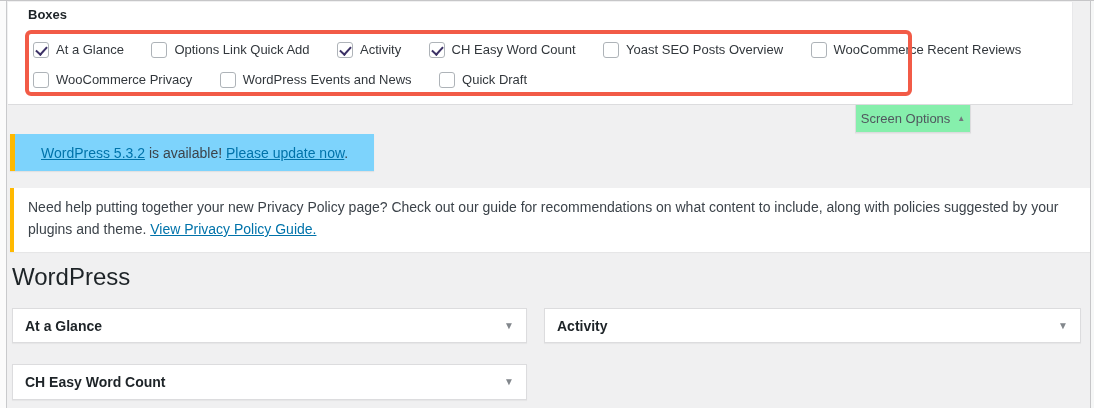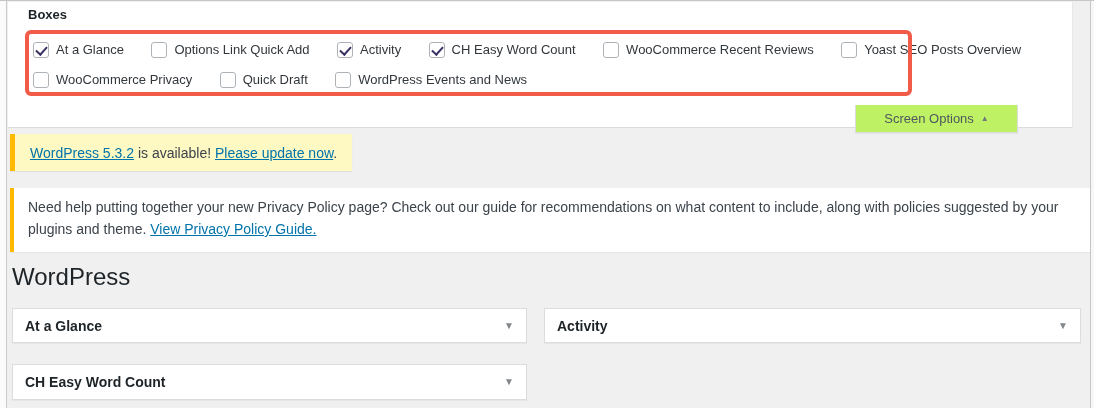--- a/index.html
+++ b/index.html
@@ -13,21 +13,21 @@
     overflow: hidden;
     border-top: 1px solid #c6c6c8;
   }
 
   
   .left-strip { position:absolute; left:0; top:0; width:7px; height:408px; background:#fbfbfb; border-right:1px solid #c9cacc; }
   .right-strip { position:absolute; right:0; top:0; width:4px; height:408px; background:#f6f7f7; border-left:1px solid #c6c6c8; }
 
   
   .so-panel {
-    position:absolute; left:8px; top:1px; width:1065px; height:126px;
+    position:absolute; left:8px; top:1px; width:1065px; height:103px;
     background:#fff; border-bottom:1px solid #dcdcde; border-right:1px solid #e8e8ea;
   }
   .so-legend { position:absolute; left:20px; top:5px; font-size:13px; font-weight:600; color:#1d2327; }
   .so-rows { position:absolute; left:25px; top:33px; right:30px; }
   .so-row { height:30px; line-height:30px; white-space:nowrap; }
   .cb-item { display:inline-flex; align-items:center; margin-right:23px; height:30px; cursor:pointer; }
   .cb {
     position:relative; display:inline-block; width:16px; height:16px;
     background:#fff; border:1px solid #aeb3b8; border-radius:3px; flex:0 0 auto;
   }
@@ -37,34 +37,34 @@
   }
   .cb-label { margin-left:7px; font-size:13px; color:#32373c; }
 
   .highlight-box {
     position:absolute; left:17px; top:28px; width:887px; height:66px;
     border:4px solid #f25b47; border-radius:6px; pointer-events:none;
   }
 
   
   .so-tab {
-    position:absolute; left:855px; top:104px; width:163px; height:28px;
-    background:#bef264; border:1px solid #dcdcde; border-top:none;
+    position:absolute; left:855px; top:104px; width:116px; height:28px;
+    background:#86efac; border:1px solid #dcdcde; border-top:none;
     display:flex; align-items:center; justify-content:center;
     font-size:13px; color:#50575e; cursor:pointer;
     box-shadow:0 1px 1px rgba(0,0,0,.04);
   }
   .so-tab .arrow { font-size:8px; margin-left:7px; color:#72777c; }
 
   
   .update-nag {
     position:absolute; left:10px; top:133px; height:37px;
-    background:#fef9c3; border-left:5px solid #ffb900;
+    background:#7dd3fc; border-left:5px solid #ffb900;
     box-shadow:0 1px 1px rgba(0,0,0,.06);
-    display:inline-flex; align-items:center; padding:0 15px;
+    display:inline-flex; align-items:center; padding:0 26px;
     font-size:14px; color:#3c434a; white-space:nowrap;
   }
   a.wp-link { color:#0073aa; text-decoration:underline; cursor:pointer; }
 
   .privacy-notice {
     position:absolute; left:10px; top:187px; width:1080px; min-height:53px;
     background:#fff; border-left:4px solid #ffb900;
     box-shadow:0 1px 1px rgba(0,0,0,.04);
     padding:8px 16px 12px 14px;
     font-size:14px; line-height:22px; color:#3c434a;
@@ -115,39 +115,39 @@
         <label class="cb-item">
           <span class="cb is-checked"></span>
           <span class="cb-label">Activity</span>
         </label>
         <label class="cb-item">
           <span class="cb is-checked"></span>
           <span class="cb-label">CH Easy Word Count</span>
         </label>
         <label class="cb-item">
           <span class="cb"></span>
-          <span class="cb-label">WooCommerce Recent Reviews</span>
+          <span class="cb-label">Yoast SEO Posts Overview</span>
         </label>
         <label class="cb-item">
           <span class="cb"></span>
-          <span class="cb-label">Yoast SEO Posts Overview</span>
+          <span class="cb-label">WooCommerce Recent Reviews</span>
         </label>
       </div>
       <div class="so-row">
         <label class="cb-item">
           <span class="cb"></span>
           <span class="cb-label">WooCommerce Privacy</span>
         </label>
         <label class="cb-item">
           <span class="cb"></span>
-          <span class="cb-label">Quick Draft</span>
+          <span class="cb-label">WordPress Events and News</span>
         </label>
         <label class="cb-item">
           <span class="cb"></span>
-          <span class="cb-label">WordPress Events and News</span>
+          <span class="cb-label">Quick Draft</span>
         </label>
       </div>
     </div>
 
     <div class="highlight-box" style="border-color: rgb(242, 91, 71);"></div>
   </div>
 
   <div class="so-tab">
     <span>Screen Options</span>
     <span class="arrow">▲</span>

